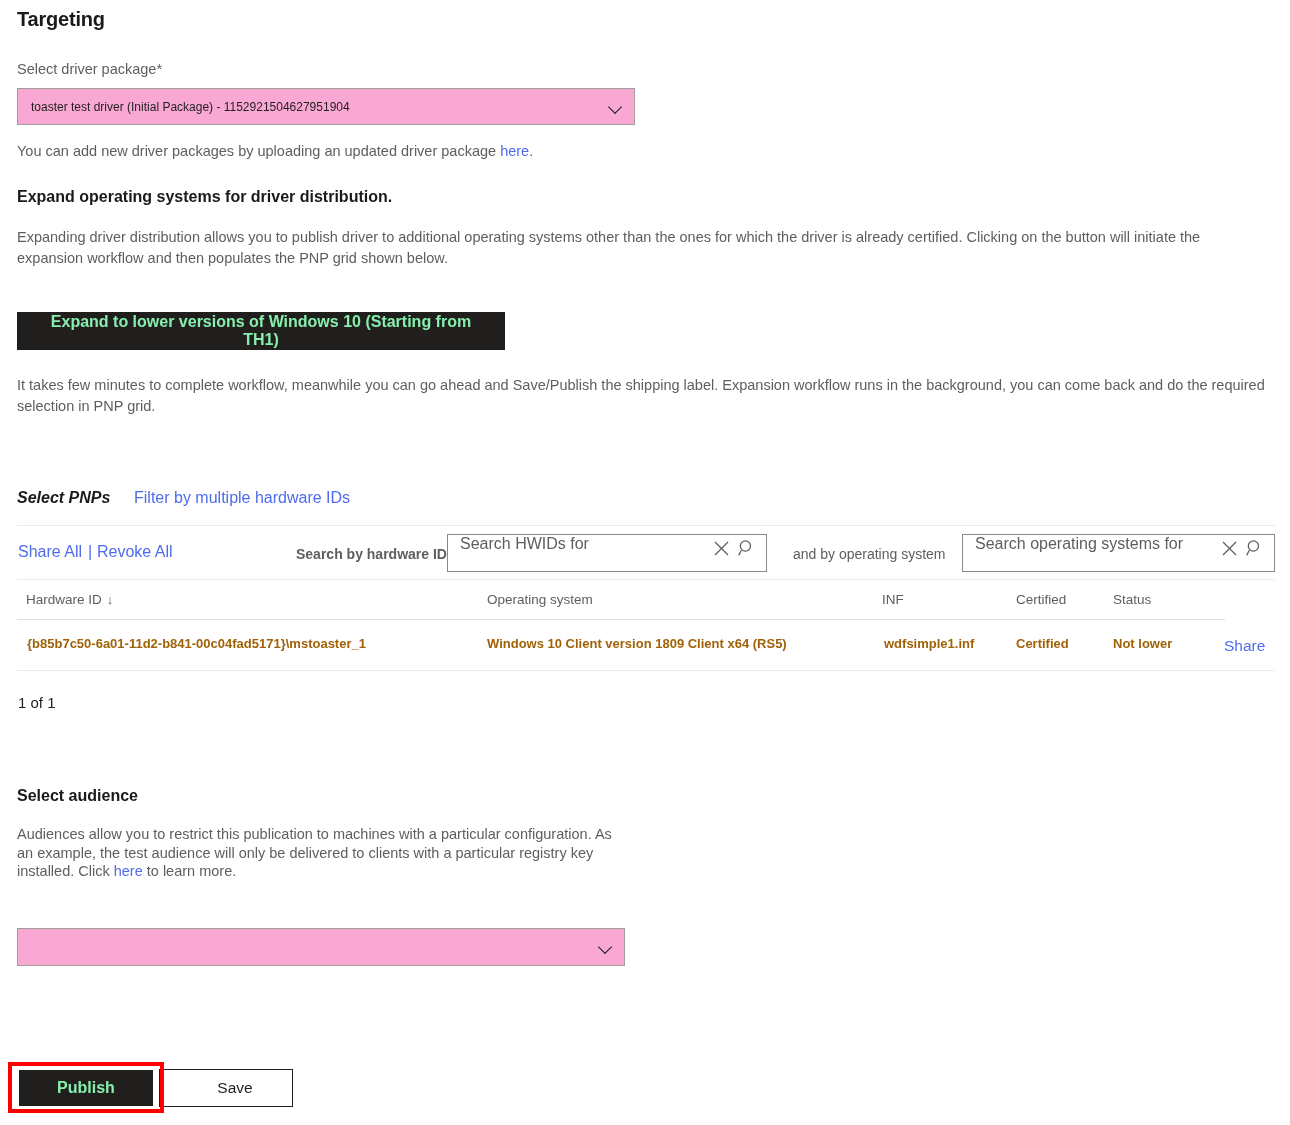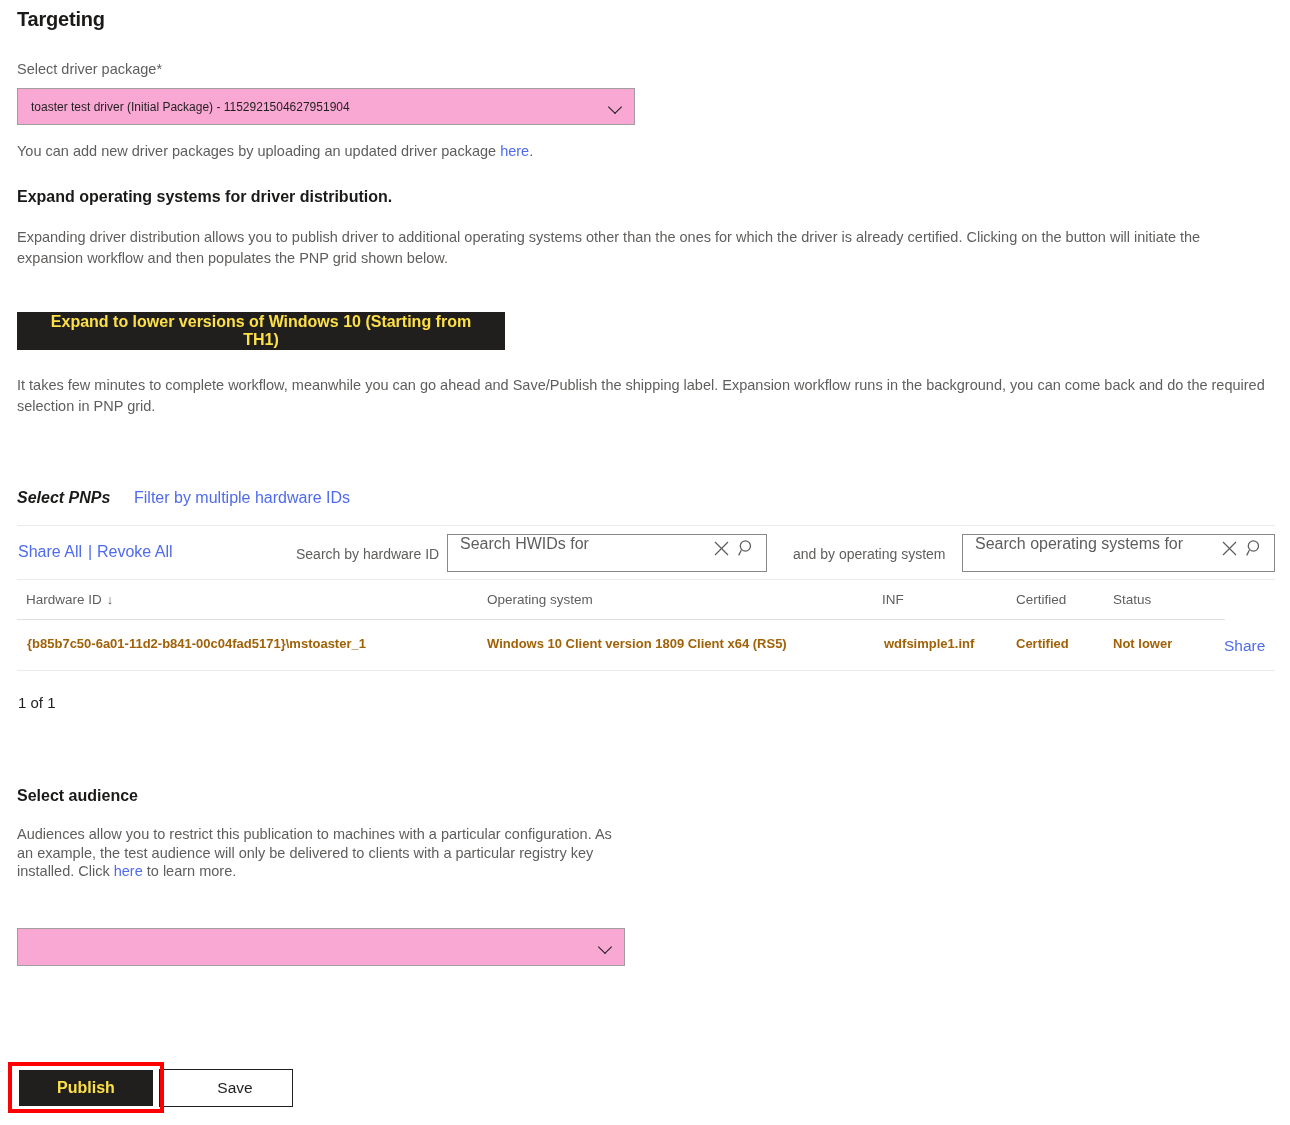--- a/index.html
+++ b/index.html
@@ -76,21 +76,21 @@
     border-right: 1.6px solid #1b1a19;
     border-bottom: 1.6px solid #1b1a19;
     transform: rotate(45deg);
   }
 
   
   .btn-dark {
     position: absolute;
     box-sizing: border-box;
     background: #201f1e;
-    color: #fde047;
+    color: #86efac;
     border: none;
     font-family: "Liberation Sans", sans-serif;
     font-size: 16px;
     font-weight: bold;
     display: flex;
     align-items: center;
     justify-content: center;
     cursor: pointer;
     padding: 0 14px;
   }
@@ -200,21 +200,21 @@
   <div class="h-sub" style="left:17px; top:489px;font-style:italic;">Select PNPs</div>
 
   <a class="lnk" href="#" style="position:absolute; left:134px; top:489px; font-size:16px;">Filter by multiple hardware IDs</a>
 
   <div class="rule" style="left:17px; top:525px; width:1258px;"></div>
 
   <a class="lnk" href="#" style="position:absolute; left:18px; top:543px; font-size:16px;">Share All</a>
   <span style="position:absolute; left:88px; top:543px; font-size:16px; color:#4f6bed;">|</span>
   <a class="lnk" href="#" style="position:absolute; left:97px; top:543px; font-size:16px;">Revoke All</a>
 
-  <div class="lbl-small" style="left:296px; top:546px;">Search by hardware ID</div>
+  <div class="lbl-small" style="left:296px; top:546px;font-weight:bold;">Search by hardware ID</div>
 
   <div class="searchbox" style="left:447px; top:534px; width:320px; height:38px;">
     <span class="ph">Search HWIDs for</span>
     <span class="ic">
       <svg width="17" height="17" viewBox="0 0 17 17">
         <line x1="2" y1="2" x2="15" y2="15" stroke="#605e5c" stroke-width="1.3"></line>
         <line x1="15" y1="2" x2="2" y2="15" stroke="#605e5c" stroke-width="1.3"></line>
       </svg>
     </span>
     <span class="ic">

